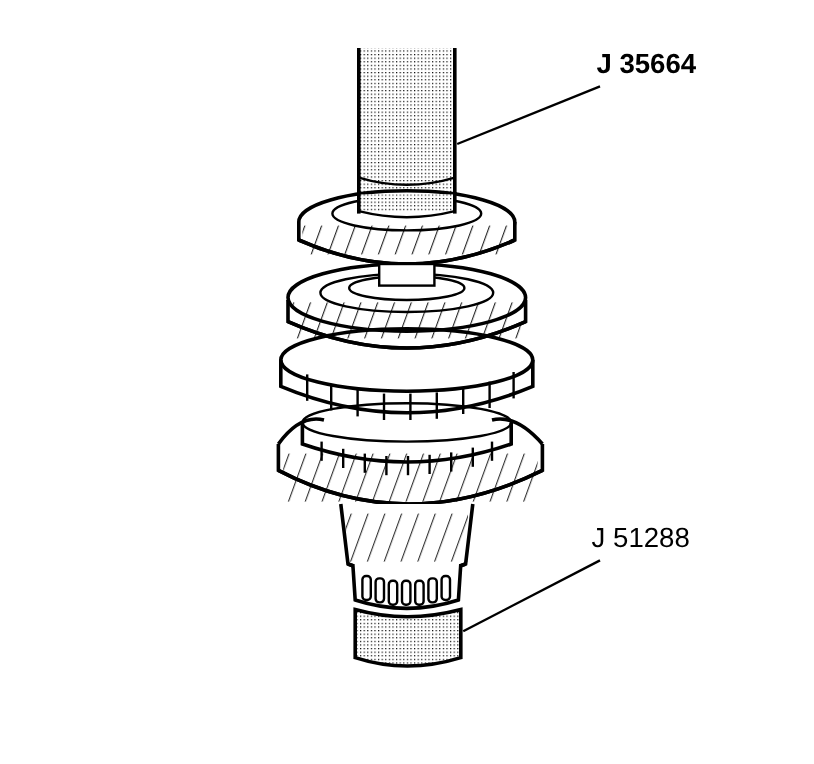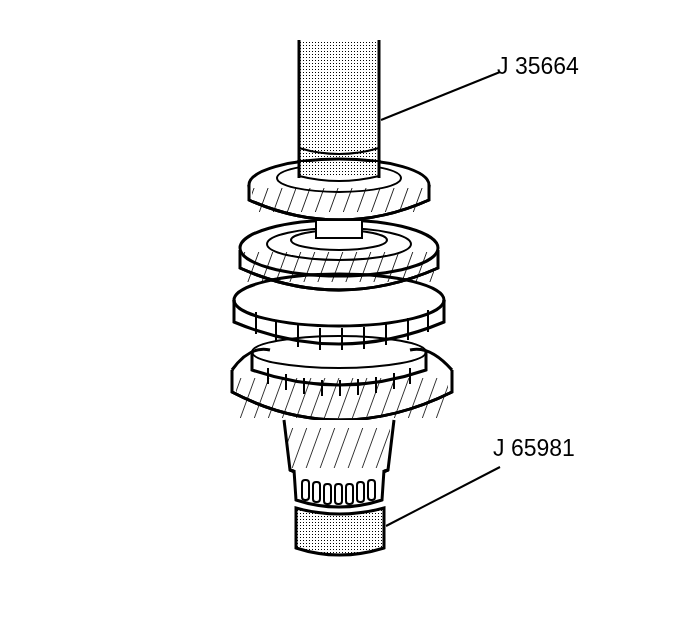--- a/index.html
+++ b/index.html
@@ -6,21 +6,21 @@
   body { width: 678px; height: 637px; position: relative; overflow: hidden; }
   #diagram { position: absolute; left: 0; top: 0; }
   .callout {
     position: absolute;
     font-family: "Liberation Sans", sans-serif;
     font-size: 23px;
     color: #000000;
     white-space: nowrap;
     line-height: 1;
   }
-  #label-top { left: 497px; top: 55px; }
+  #label-top { left: 497px; top: 42px; font-weight: bold; }
   #label-bottom { left: 493px; top: 437px; }
 </style>
 </head>
 <body>
 
 <svg id="diagram" width="678" height="637" viewBox="0 0 678 637" xmlns="http://www.w3.org/2000/svg">
   <defs>
     <pattern id="stipple" width="3" height="3" patternUnits="userSpaceOnUse">
       <rect width="3" height="3" fill="#ffffff"></rect>
       <rect x="0" y="0" width="1" height="1" fill="#000000"></rect>
@@ -121,13 +121,13 @@
 
   <g>
     <path d="M296 508 L296 548 Q339 562 384 548 L384 508 Q339 520 296 508 Z" fill="url(#stipple)" stroke="#000" stroke-width="3"></path>
   </g>
 
   <line x1="381" y1="120" x2="500" y2="72" stroke="#000" stroke-width="2"></line>
   <line x1="386" y1="526" x2="500" y2="467" stroke="#000" stroke-width="2"></line>
 </svg>
 
 <div id="label-top" class="callout">J 35664</div>
-<div id="label-bottom" class="callout">J 65981</div>
+<div id="label-bottom" class="callout">J 51288</div>
 
 </body></html>

